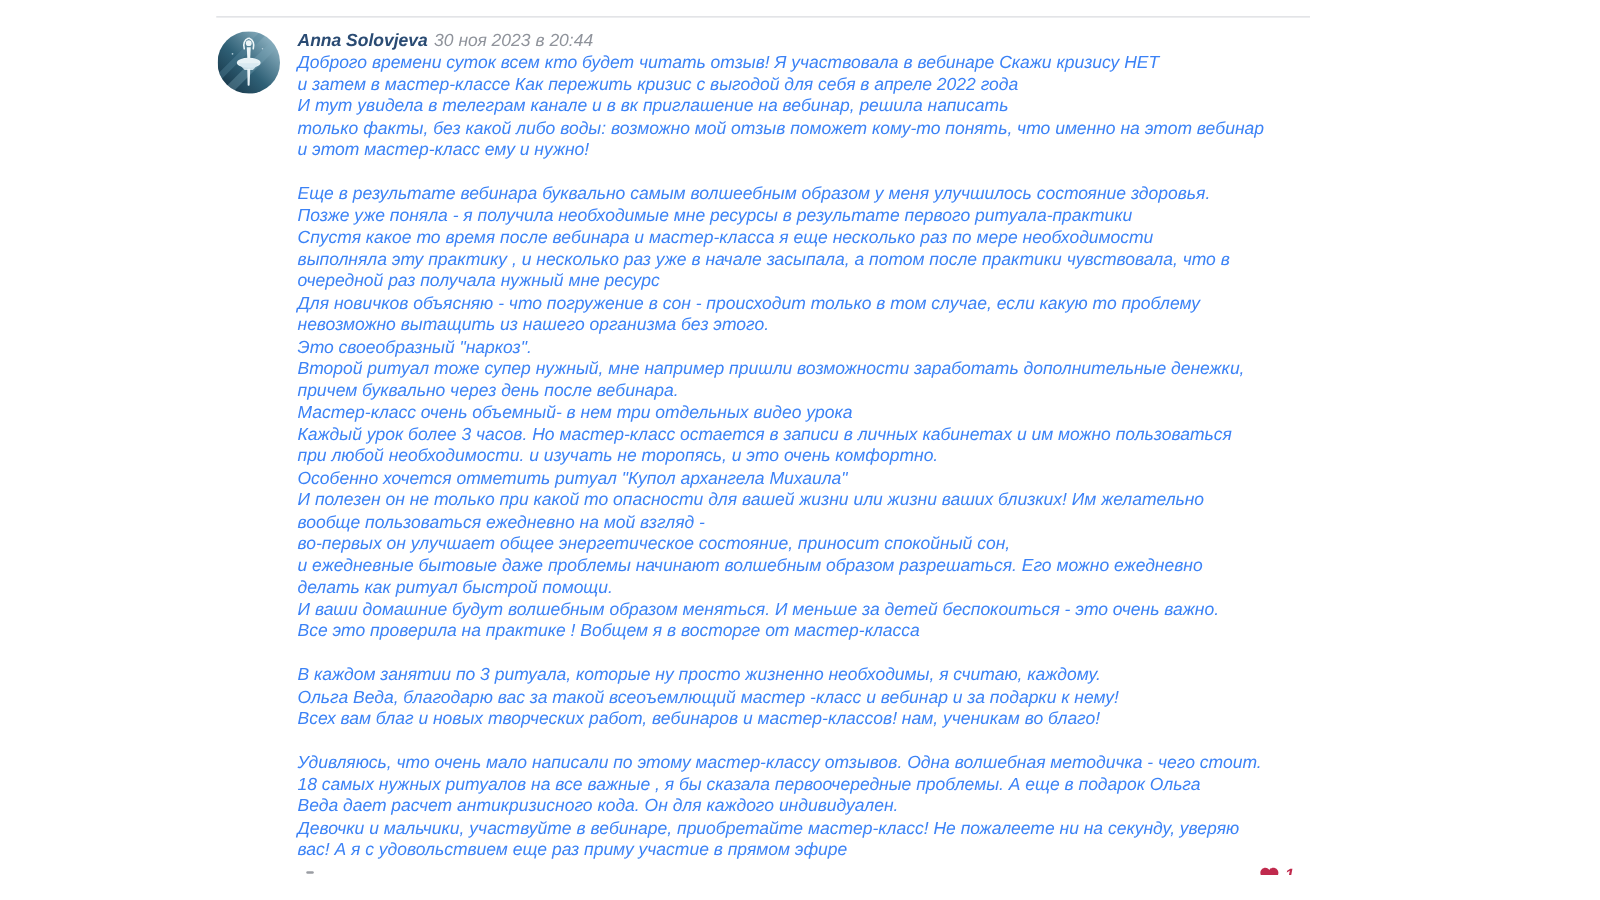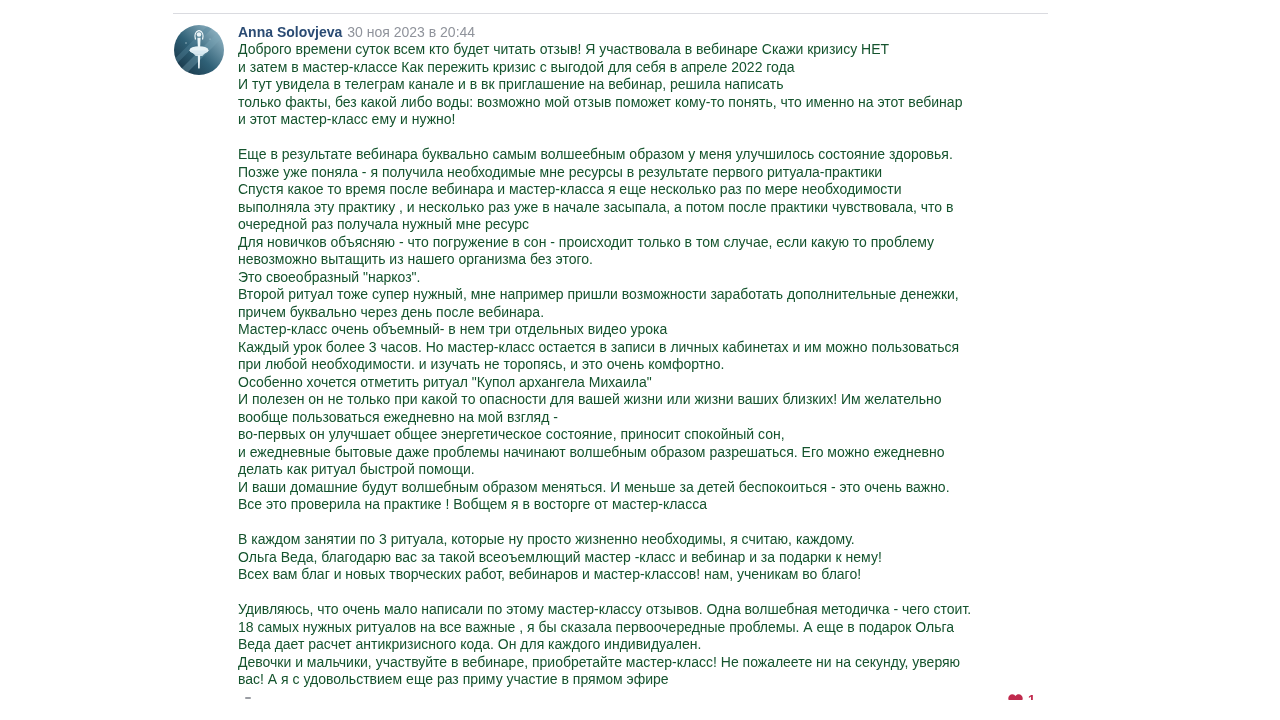--- a/index.html
+++ b/index.html
@@ -2,21 +2,21 @@
 <html><head>
 <meta charset="utf-8">
 <style>
   html, body {
     margin: 0; padding: 0;
     width: 1280px; height: 720px;
     background: #ffffff;
     font-family: "Liberation Sans", "DejaVu Sans", sans-serif;
     overflow: hidden;
   }
-  .page { position: relative; width: 1280px; height: 596px; background: #ffffff; }
+  .page { position: relative; width: 1280px; height: 596px; background: #ffffff; font-style: italic; }
 
   .top-divider {
     position: absolute;
     left: 173px; top: 13px;
     width: 875px; height: 1px;
     background: #dadbe0;
   }
 
   .avatar {
     position: absolute;
@@ -45,21 +45,21 @@
   .comment-date {
     color: #8f939b;
     margin-left: 5px;
   }
 
   .comment-body {
     position: absolute;
     left: 238px; top: 41px;
     font-size: 14px;
     line-height: 17.5px;
-    color: #14532d;
+    color: #3b82f6;
     white-space: pre;
   }
 
   .like-clip {
     position: absolute;
     left: 1007px; top: 693px;
     width: 44px; height: 7px;
     overflow: hidden;
     cursor: pointer;
   }

